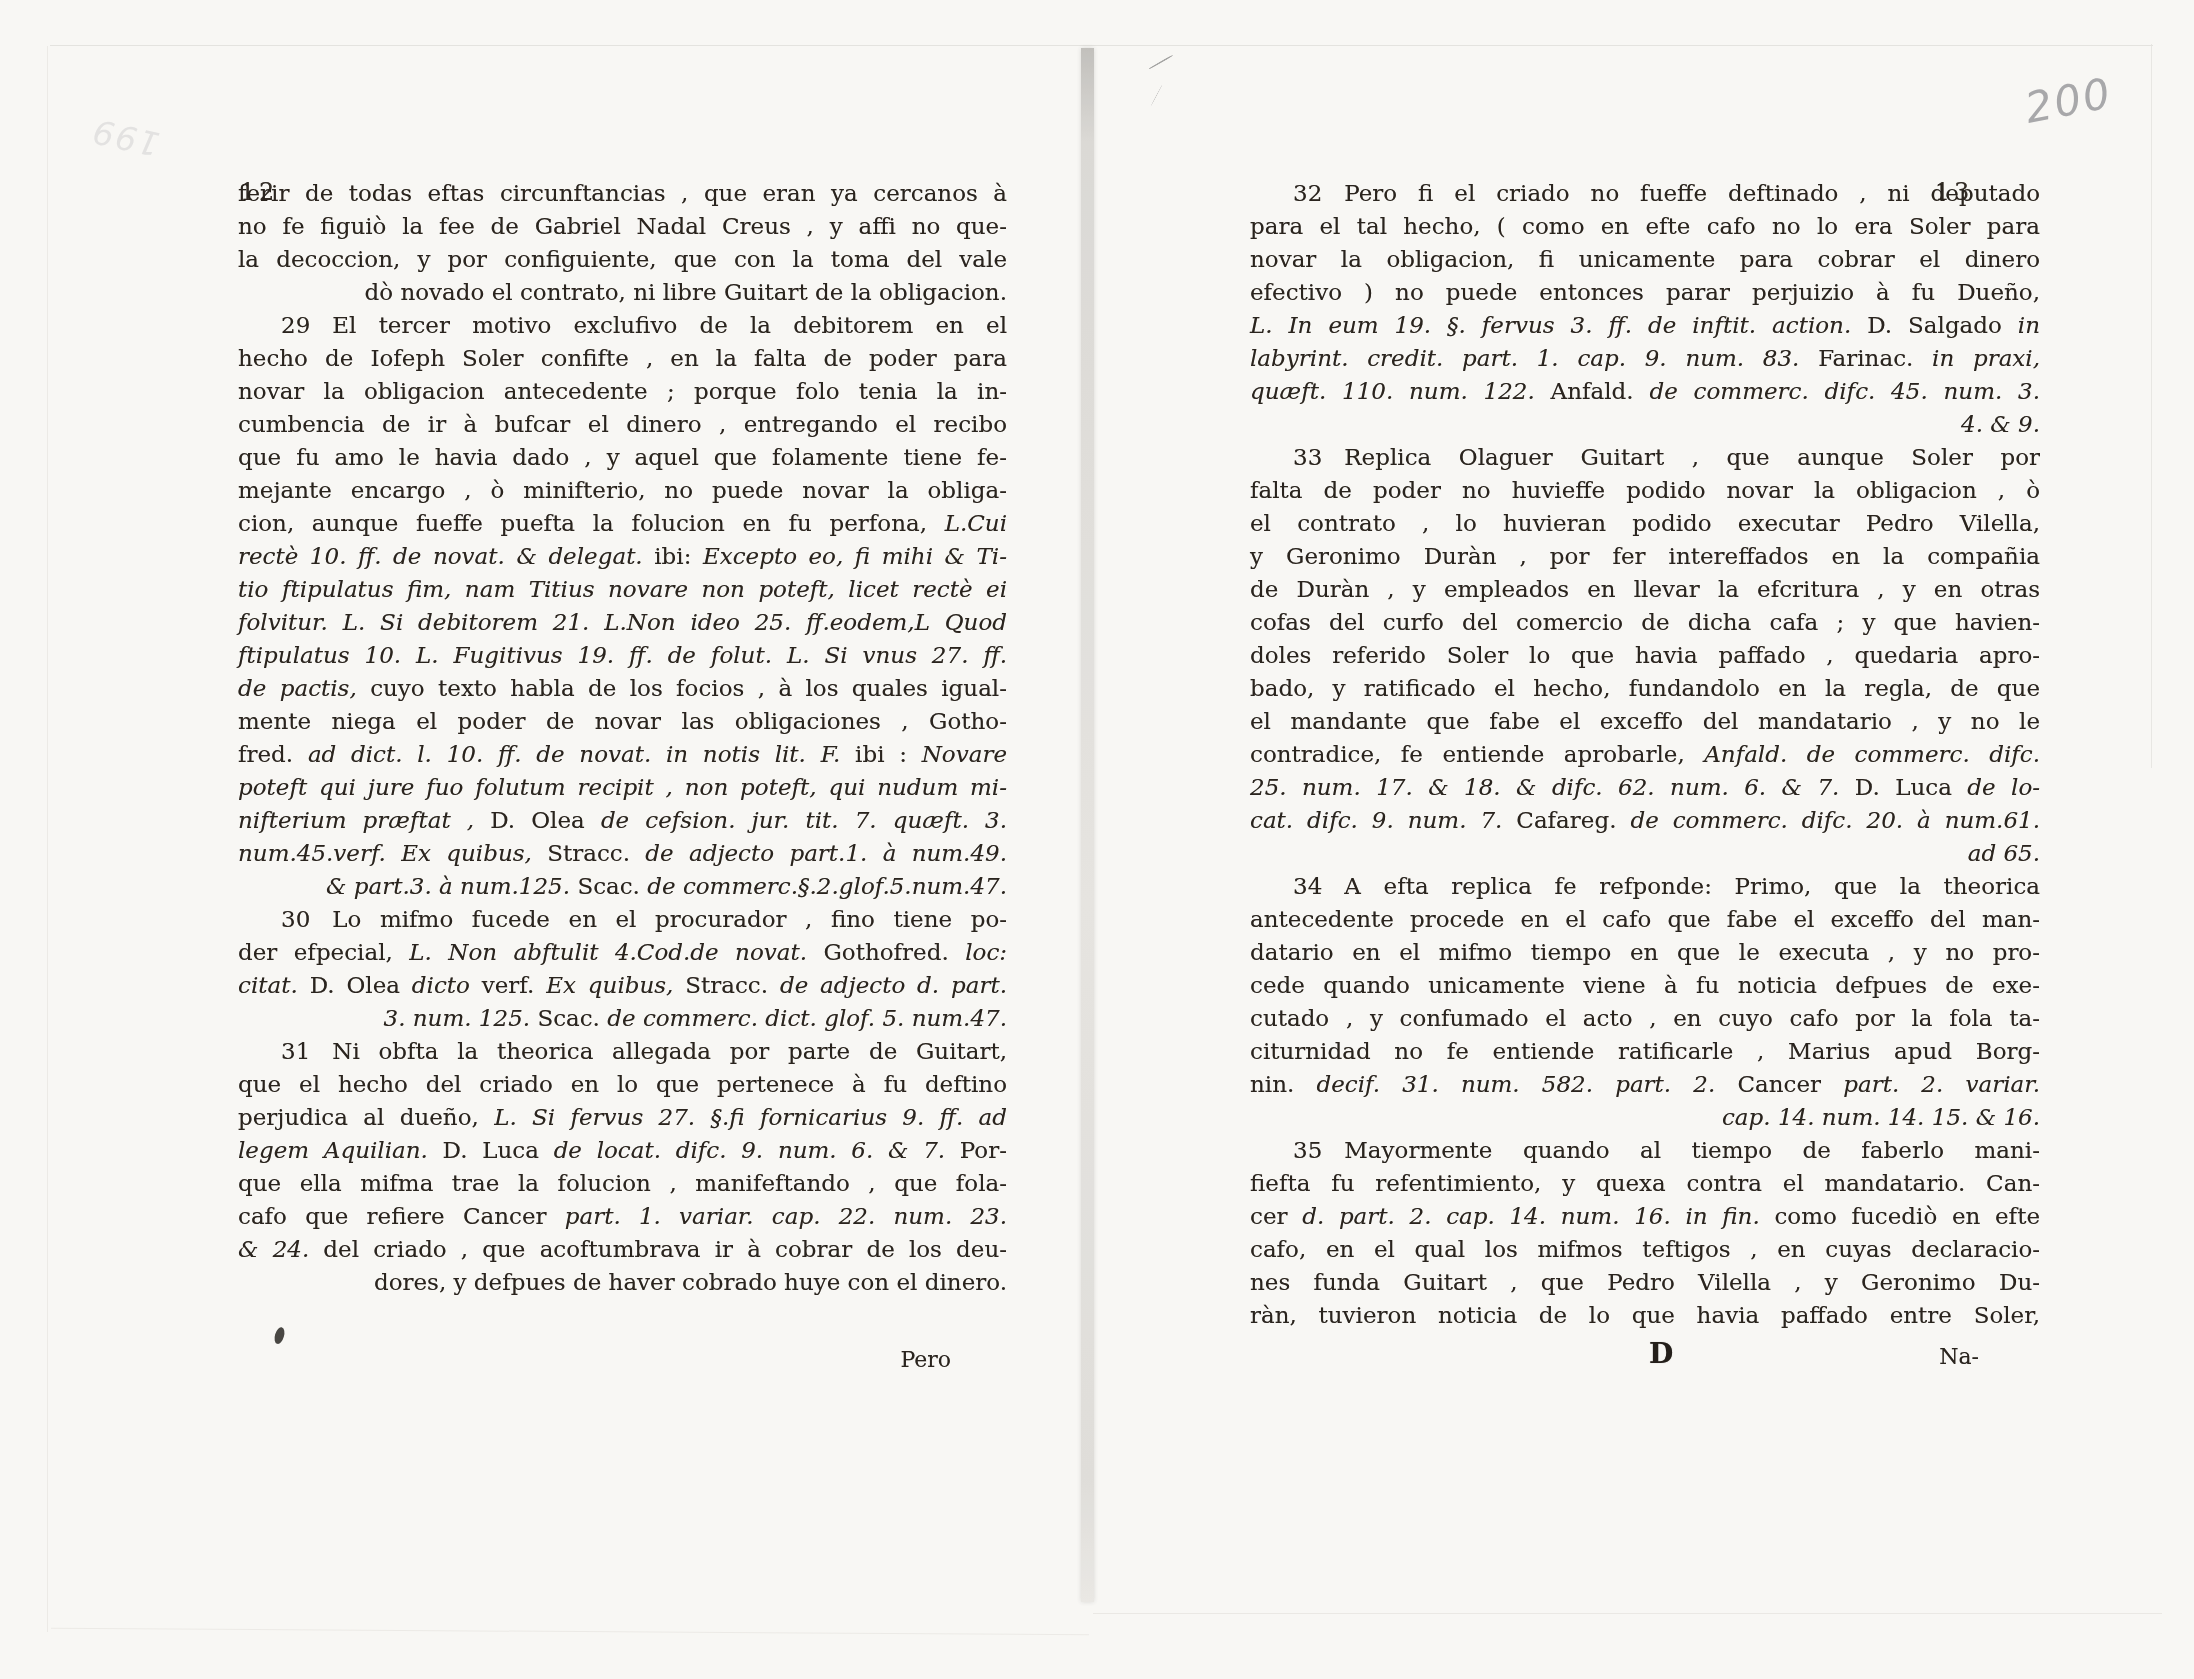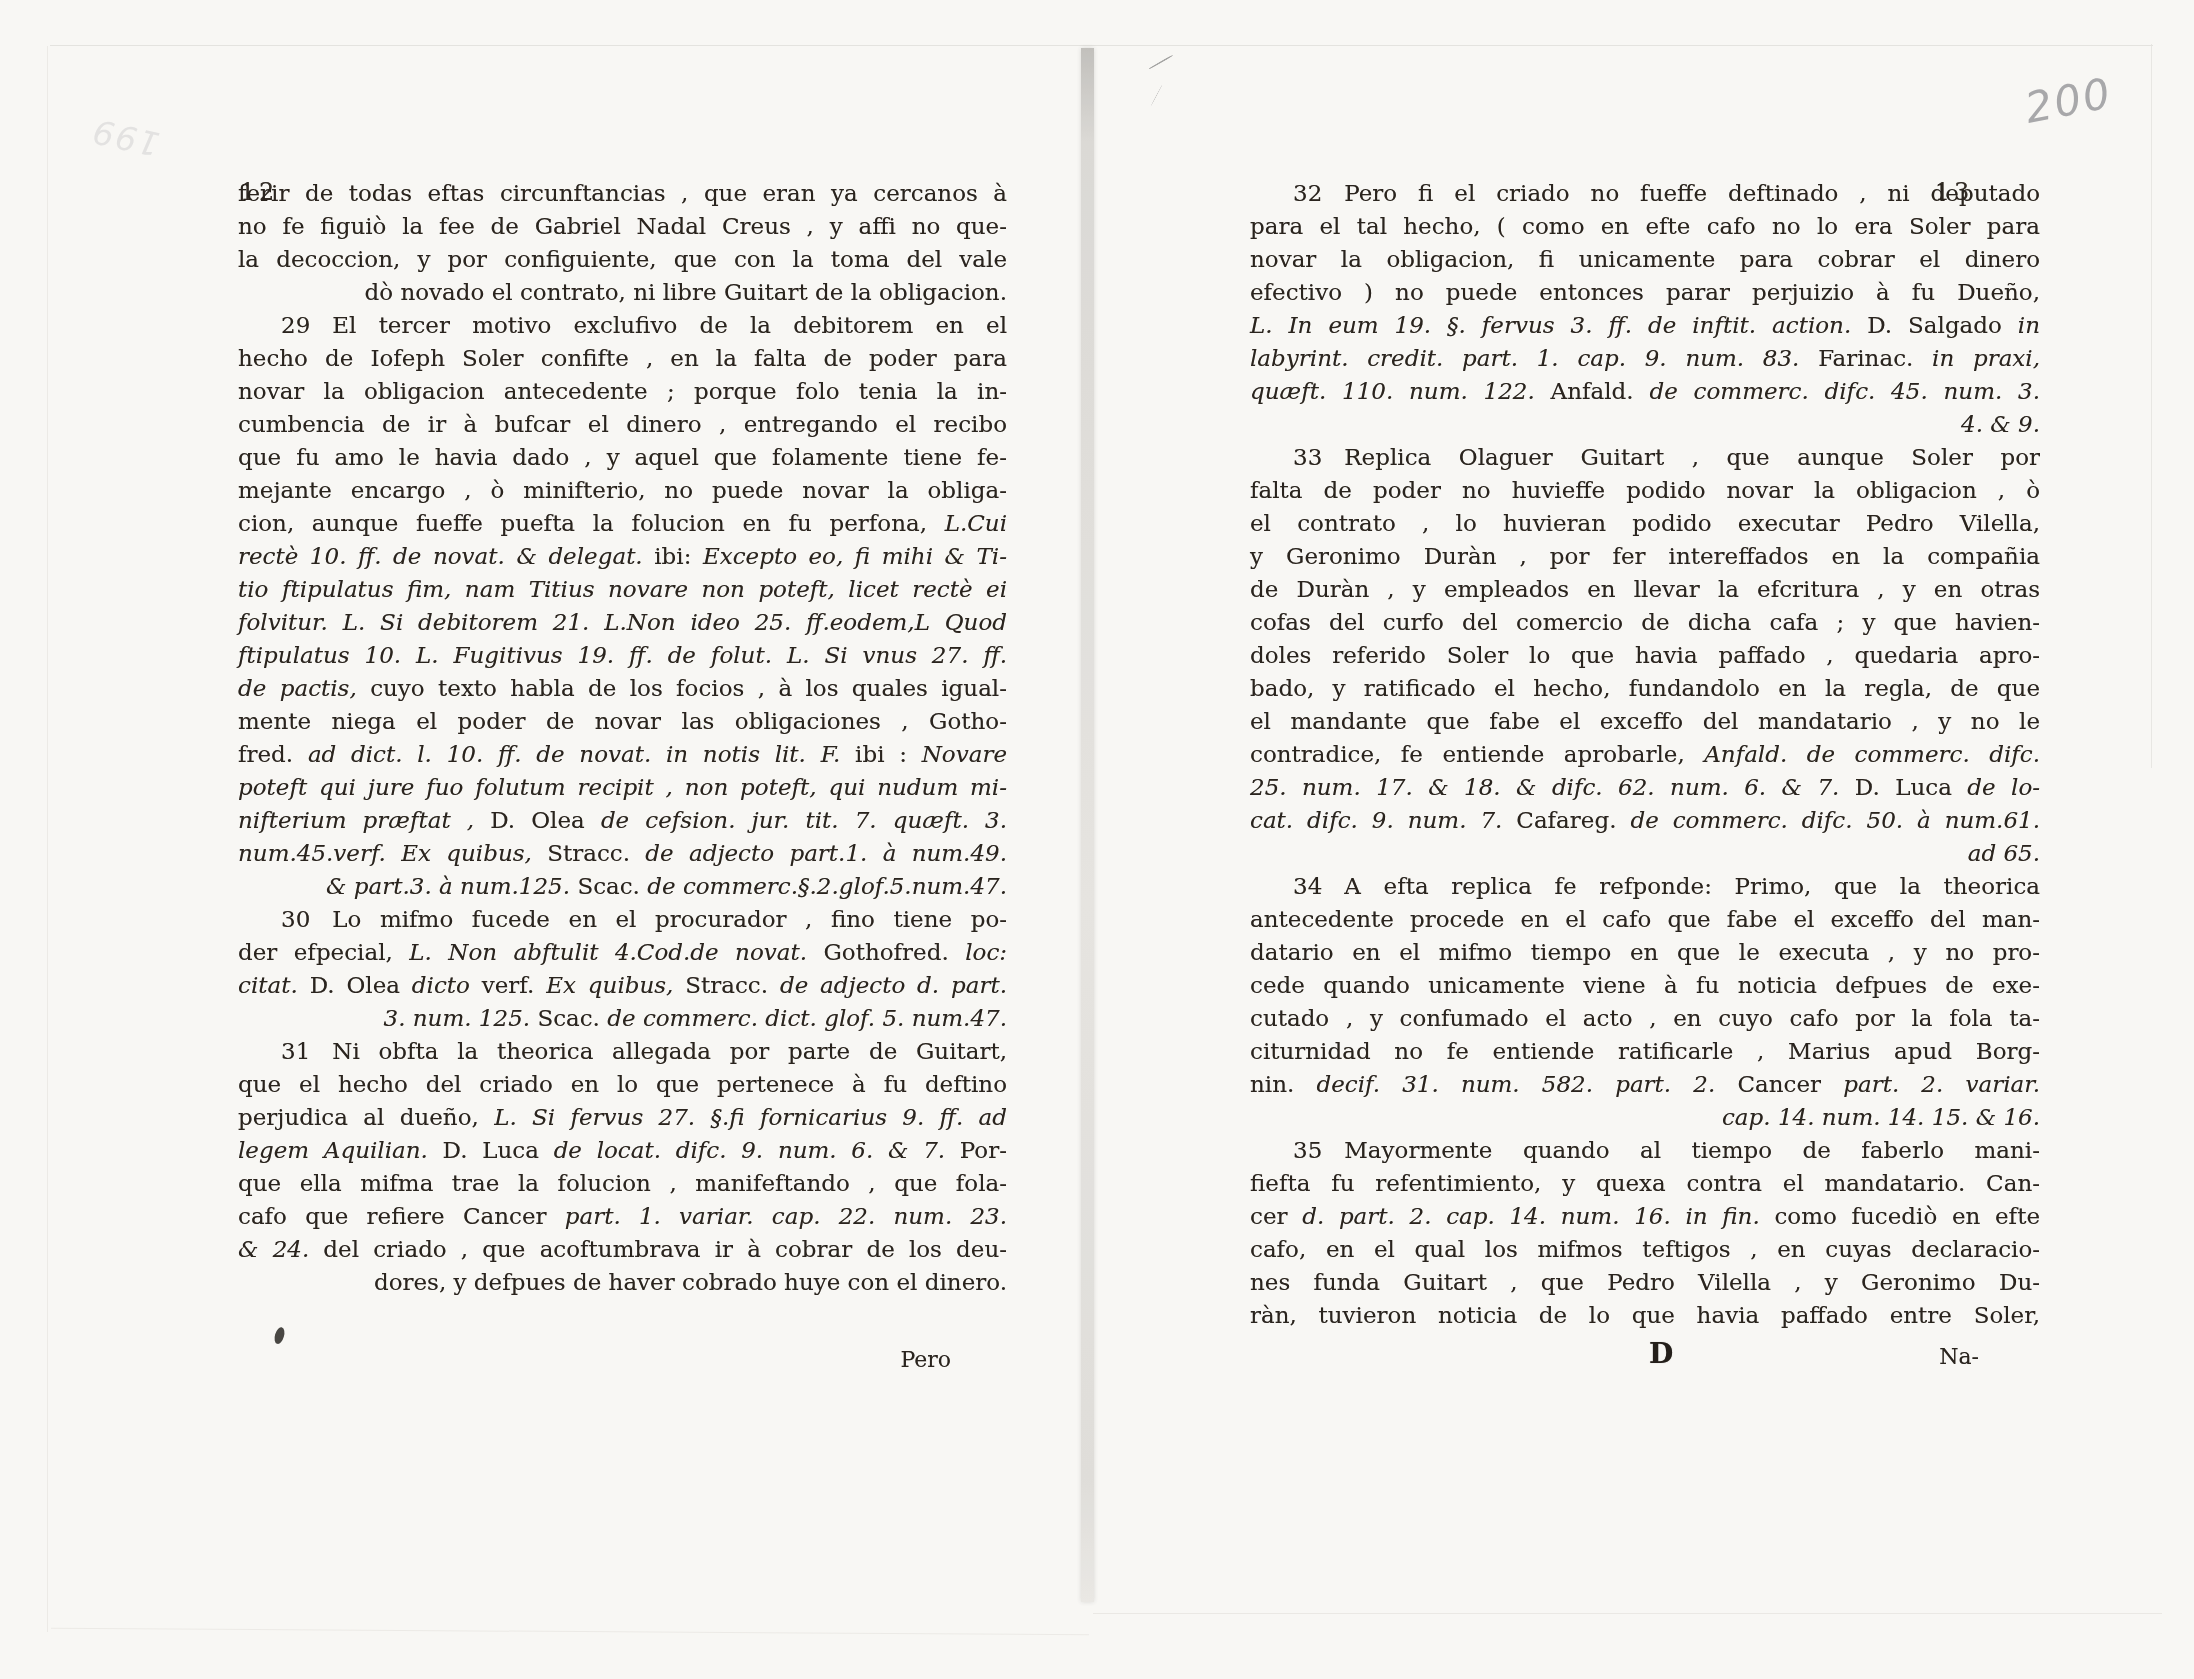--- a/index.html
+++ b/index.html
@@ -143,21 +143,21 @@
         <div class="line"><span>falta de poder no huvieffe podido novar la obligacion , ò</span></div>
         <div class="line"><span>el contrato , lo huvieran podido executar Pedro Vilella,</span></div>
         <div class="line"><span>y Geronimo Duràn , por fer intereffados en la compañia</span></div>
         <div class="line"><span>de Duràn , y empleados en llevar la efcritura , y en otras</span></div>
         <div class="line"><span>cofas del curfo del comercio de dicha cafa ; y que havien-</span></div>
         <div class="line"><span>doles referido Soler lo que havia paffado , quedaria apro-</span></div>
         <div class="line"><span>bado, y ratificado el hecho, fundandolo en la regla, de que</span></div>
         <div class="line"><span>el mandante que fabe el exceffo del mandatario , y no le</span></div>
         <div class="line"><span>contradice, fe entiende aprobarle, </span><span class="it">Anfald. de commerc. difc.</span></div>
         <div class="line"><span class="it">25. num. 17. &amp; 18. &amp; difc. 62. num. 6. &amp; 7. </span><span>D. Luca </span><span class="it">de lo-</span></div>
-        <div class="line"><span class="it">cat. difc. 9. num. 7. </span><span>Cafareg. </span><span class="it">de commerc. difc. 50. à num.61.</span></div>
+        <div class="line"><span class="it">cat. difc. 9. num. 7. </span><span>Cafareg. </span><span class="it">de commerc. difc. 20. à num.61.</span></div>
         <div class="line nojust"><span class="it">ad 65.</span></div>
         <div class="line indent"><span class="pnum">34</span><span>A efta replica fe refponde: Primo, que la theorica</span></div>
         <div class="line"><span>antecedente procede en el cafo que fabe el exceffo del man-</span></div>
         <div class="line"><span>datario en el mifmo tiempo en que le executa , y no pro-</span></div>
         <div class="line"><span>cede quando unicamente viene à fu noticia defpues de exe-</span></div>
         <div class="line"><span>cutado , y confumado el acto , en cuyo cafo por la fola ta-</span></div>
         <div class="line"><span>citurnidad no fe entiende ratificarle , Marius apud Borg-</span></div>
         <div class="line"><span>nin. </span><span class="it">decif. 31. num. 582. part. 2. </span><span>Cancer </span><span class="it">part. 2. variar.</span></div>
         <div class="line nojust"><span class="it">cap. 14. num. 14. 15. &amp; 16.</span></div>
         <div class="line indent"><span class="pnum">35</span><span>Mayormente quando al tiempo de faberlo mani-</span></div>

